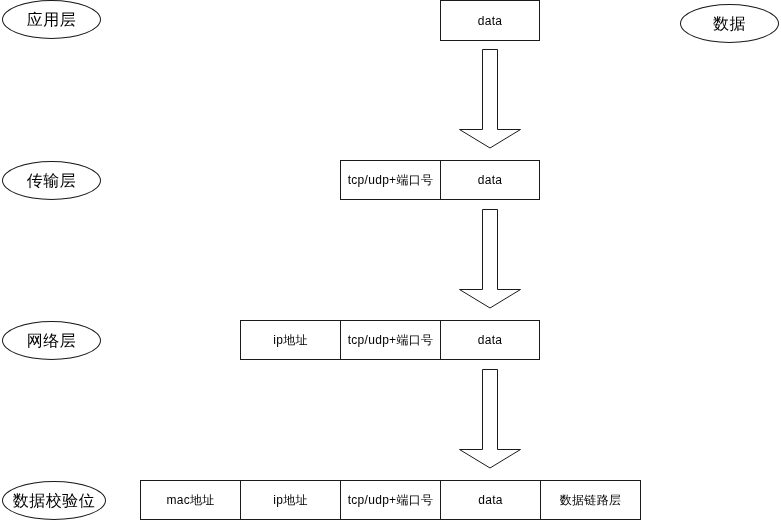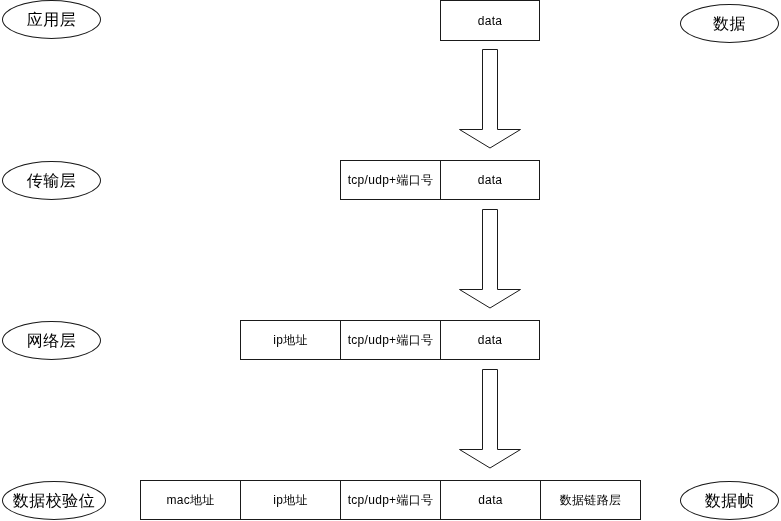--- a/index.html
+++ b/index.html
@@ -93,23 +93,20 @@
   <div class="layer-ellipse" style="left:2px; top:481px; width:104px; height:39px;">
     <span>数据校验位</span>
   </div>
 
   <div class="layer-ellipse" style="left:680px; top:4px; width:99px; height:39px;">
     <span>数据</span>
   </div>
 
 
 
-  <div class="layer-ellipse" style="left:680px; top:481px; width:99px; height:39px;">
-    <span>数据帧</span>
-  </div>
 
   <div class="pdu-row" style="left:440px; top:0px; height:41px;">
     <div class="pdu-cell" style="width:100px; height:41px;">data</div>
   </div>
 
   <div class="pdu-row" style="left:340px; top:160px; height:40px;">
     <div class="pdu-cell" style="width:101px; height:40px;">tcp/udp+端口号</div>
     <div class="pdu-cell" style="width:100px; height:40px;">data</div>
   </div>
 

